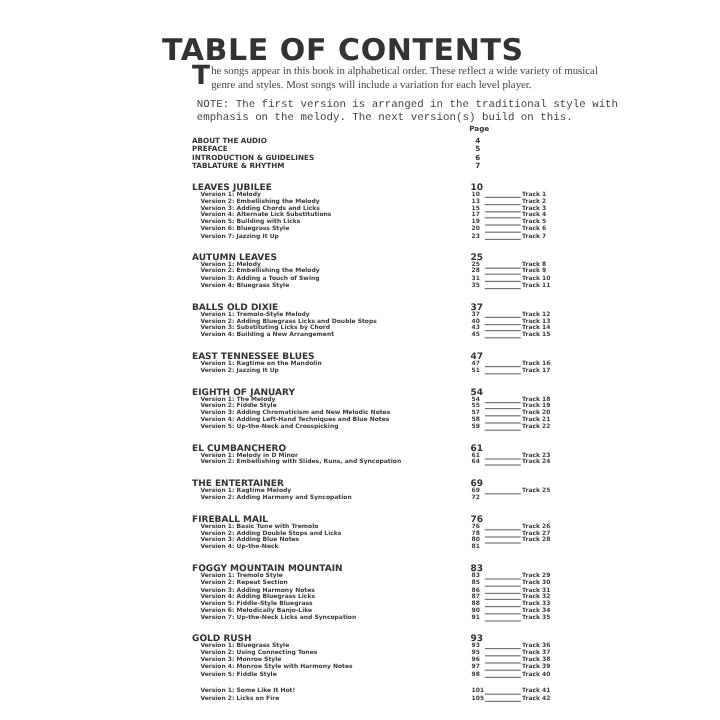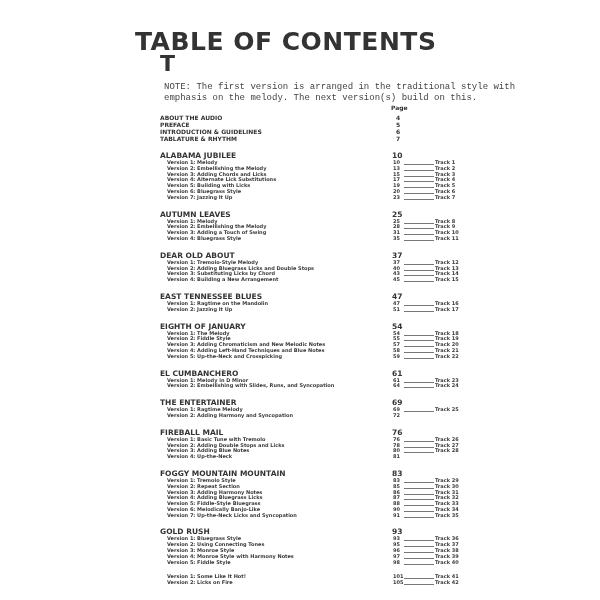--- a/index.html
+++ b/index.html
@@ -39,54 +39,54 @@
   .ver .pg { position: absolute; left: 233px; font-size: 5px; }
   .ver .dots { position: absolute; left: 244px; width: 30px; top: 4px; border-bottom: 0.5px solid #777; }
   .ver .trk { position: absolute; left: 275px; font-size: 5px; }
 </style>
 </head>
 <body>
 
 <div class="page">
   <div class="title">TABLE OF CONTENTS</div>
   <div class="intro">
-    <span class="dropcap">T</span>
+    <span class="dropcap">T</span><span>he songs appear in this book in alphabetical order. These reflect a wide variety of musical genre and styles. Most songs will include a variation for each level player.</span>
   </div>
   <div class="note">NOTE: The first version is arranged in the traditional style with emphasis on the melody. The next version(s) build on this.</div>
 
   <div class="toc" id="toc">
     <div class="page-hdr">
         <span>Page</span>
       </div>
     <div class="front" id="front">
         <div class="row"><span>ABOUT THE AUDIO</span><span class="pg">4</span></div>
         <div class="row"><span>PREFACE</span><span class="pg">5</span></div>
         <div class="row"><span>INTRODUCTION &amp; GUIDELINES</span><span class="pg">6</span></div>
         <div class="row"><span>TABLATURE &amp; RHYTHM</span><span class="pg">7</span></div>
       </div>
     <div id="songs">
         <div class="song">
-          <div class="song-title"><span>ALABAMA JUBILEE</span><span class="pg">10</span></div>
+          <div class="song-title"><span>LEAVES JUBILEE</span><span class="pg">10</span></div>
           <div class="ver"><span>Version 1: Melody</span><span class="pg">10</span><span class="dots"></span><span class="trk">Track 1</span></div>
           <div class="ver"><span>Version 2: Embellishing the Melody</span><span class="pg">13</span><span class="dots"></span><span class="trk">Track 2</span></div>
           <div class="ver"><span>Version 3: Adding Chords and Licks</span><span class="pg">15</span><span class="dots"></span><span class="trk">Track 3</span></div>
           <div class="ver"><span>Version 4: Alternate Lick Substitutions</span><span class="pg">17</span><span class="dots"></span><span class="trk">Track 4</span></div>
           <div class="ver"><span>Version 5: Building with Licks</span><span class="pg">19</span><span class="dots"></span><span class="trk">Track 5</span></div>
           <div class="ver"><span>Version 6: Bluegrass Style</span><span class="pg">20</span><span class="dots"></span><span class="trk">Track 6</span></div>
           <div class="ver"><span>Version 7: Jazzing It Up</span><span class="pg">23</span><span class="dots"></span><span class="trk">Track 7</span></div>
         </div>
         <div class="song">
           <div class="song-title"><span>AUTUMN LEAVES</span><span class="pg">25</span></div>
           <div class="ver"><span>Version 1: Melody</span><span class="pg">25</span><span class="dots"></span><span class="trk">Track 8</span></div>
           <div class="ver"><span>Version 2: Embellishing the Melody</span><span class="pg">28</span><span class="dots"></span><span class="trk">Track 9</span></div>
           <div class="ver"><span>Version 3: Adding a Touch of Swing</span><span class="pg">31</span><span class="dots"></span><span class="trk">Track 10</span></div>
           <div class="ver"><span>Version 4: Bluegrass Style</span><span class="pg">35</span><span class="dots"></span><span class="trk">Track 11</span></div>
         </div>
         <div class="song">
-          <div class="song-title"><span>DEAR OLD ABOUT</span><span class="pg">37</span></div>
+          <div class="song-title"><span>BALLS OLD DIXIE</span><span class="pg">37</span></div>
           <div class="ver"><span>Version 1: Tremolo-Style Melody</span><span class="pg">37</span><span class="dots"></span><span class="trk">Track 12</span></div>
           <div class="ver"><span>Version 2: Adding Bluegrass Licks and Double Stops</span><span class="pg">40</span><span class="dots"></span><span class="trk">Track 13</span></div>
           <div class="ver"><span>Version 3: Substituting Licks by Chord</span><span class="pg">43</span><span class="dots"></span><span class="trk">Track 14</span></div>
           <div class="ver"><span>Version 4: Building a New Arrangement</span><span class="pg">45</span><span class="dots"></span><span class="trk">Track 15</span></div>
         </div>
         <div class="song">
           <div class="song-title"><span>EAST TENNESSEE BLUES</span><span class="pg">47</span></div>
           <div class="ver"><span>Version 1: Ragtime on the Mandolin</span><span class="pg">47</span><span class="dots"></span><span class="trk">Track 16</span></div>
           <div class="ver"><span>Version 2: Jazzing It Up</span><span class="pg">51</span><span class="dots"></span><span class="trk">Track 17</span></div>
         </div>

